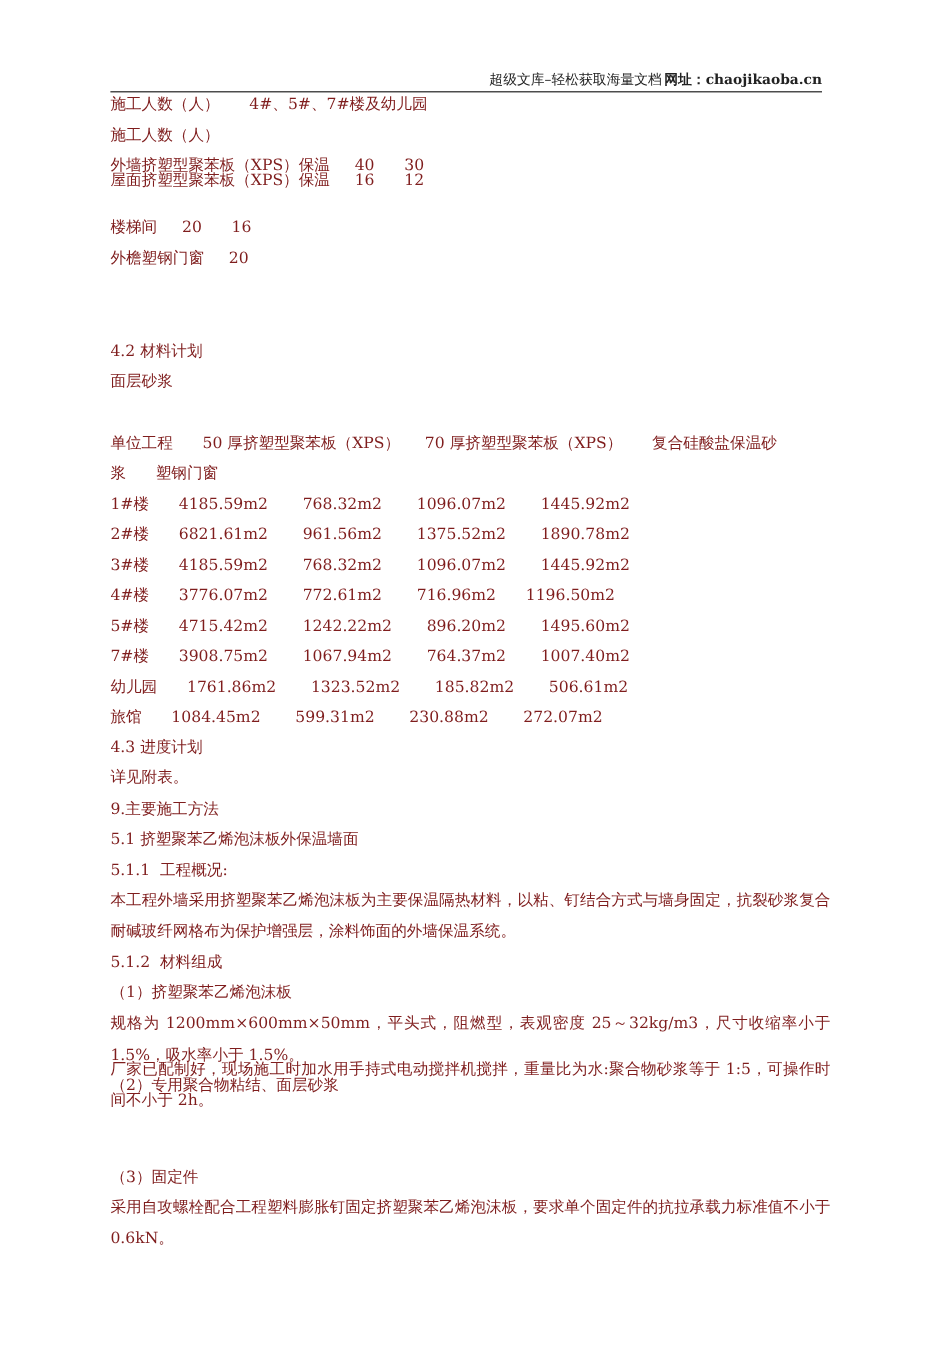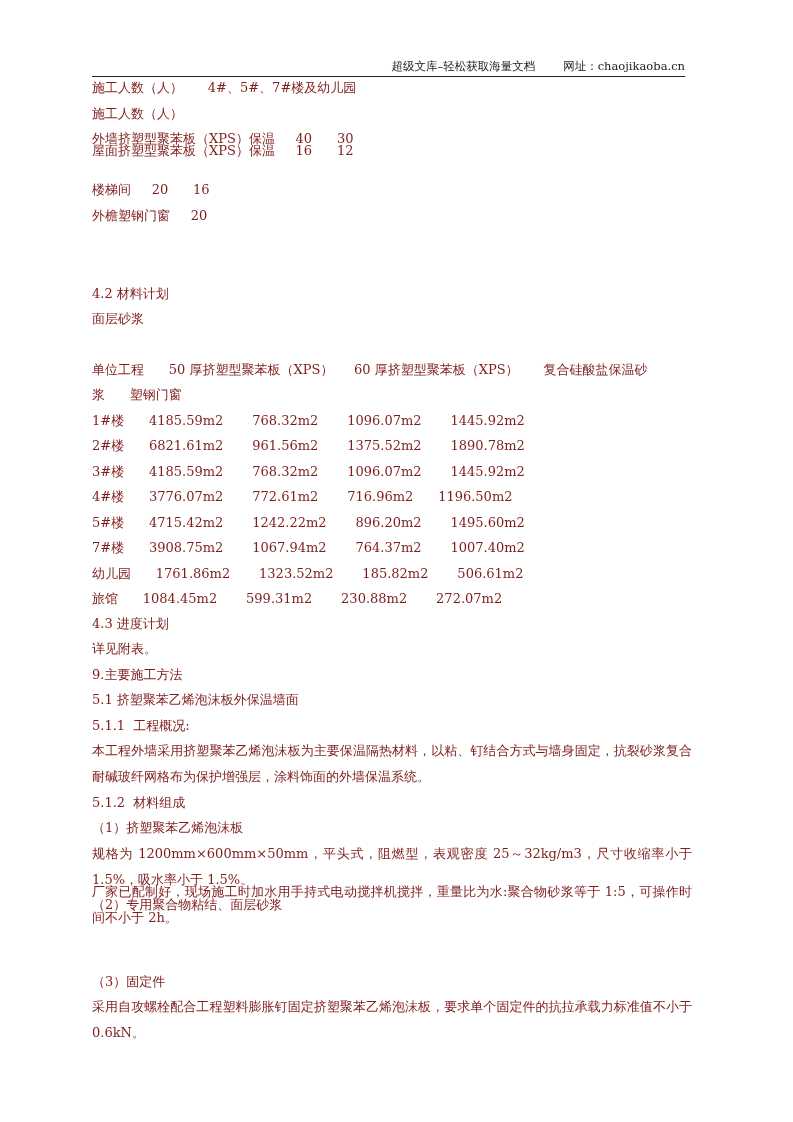--- a/index.html
+++ b/index.html
@@ -1,40 +1,40 @@
 <!DOCTYPE html>
 <html><head>
 <meta charset="utf-8">
 <style>
   html, body { margin:0; padding:0; background:#ffffff; }
   body { width:793px; height:1122px; position:relative; overflow:hidden;
          font-family:"DejaVu Serif","Liberation Serif",serif; color:#111; }
   .header { position:absolute; left:92px; top:58px; width:593px; height:18px;
             border-bottom:1px solid #222; font-size:11.5px; text-align:right; line-height:16px; color:#222; }
-  .header .url { margin-left:28px; }
+  .header .url { margin-left:2px;font-weight:bold; }
   .line { position:absolute; left:92px; font-size:13px; line-height:16px; white-space:pre; color:#7f1d1d; }
   .wrap { white-space:normal; width:600px; line-height:25.5px; text-align:justify; }
 </style>
 </head>
 <body>
 
 <div class="header">
   <span>超级文库–轻松获取海量文档</span><span class="url">网址：chaojikaoba.cn</span>
 </div>
 
 <div class="line" style="top:80px">施工人数（人）      4#、5#、7#楼及幼儿园</div>
 <div class="line" style="top:106px">施工人数（人）</div>
 <div class="line" style="top:131px">外墙挤塑型聚苯板（XPS）保温     40      30</div>
 <div class="line" style="top:143px">屋面挤塑型聚苯板（XPS）保温     16      12</div>
 <div class="line" style="top:182px">楼梯间     20      16</div>
 <div class="line" style="top:208px">外檐塑钢门窗     20</div>
 
 <div class="line" style="top:286px">4.2 材料计划</div>
 <div class="line" style="top:311px">面层砂浆</div>
-<div class="line" style="top:362px">单位工程      50 厚挤塑型聚苯板（XPS）     60 厚挤塑型聚苯板（XPS）      复合硅酸盐保温砂</div>
+<div class="line" style="top:362px">单位工程      50 厚挤塑型聚苯板（XPS）     70 厚挤塑型聚苯板（XPS）      复合硅酸盐保温砂</div>
 <div class="line" style="top:387px">浆      塑钢门窗</div>
 
 <div class="line" style="top:413px">1#楼      4185.59m2       768.32m2       1096.07m2       1445.92m2</div>
 <div class="line" style="top:438px">2#楼      6821.61m2       961.56m2       1375.52m2       1890.78m2</div>
 <div class="line" style="top:464px">3#楼      4185.59m2       768.32m2       1096.07m2       1445.92m2</div>
 <div class="line" style="top:489px">4#楼      3776.07m2       772.61m2       716.96m2      1196.50m2</div>
 <div class="line" style="top:515px">5#楼      4715.42m2       1242.22m2       896.20m2       1495.60m2</div>
 <div class="line" style="top:540px">7#楼      3908.75m2       1067.94m2       764.37m2       1007.40m2</div>
 <div class="line" style="top:566px">幼儿园      1761.86m2       1323.52m2       185.82m2       506.61m2</div>
 <div class="line" style="top:591px">旅馆      1084.45m2       599.31m2       230.88m2       272.07m2</div>

